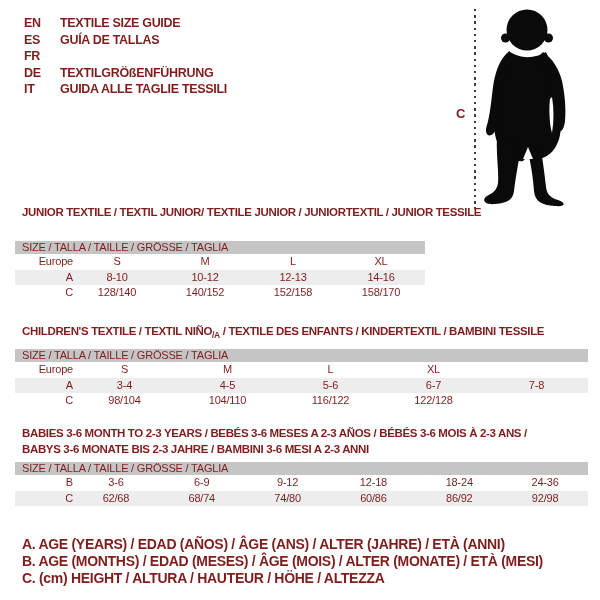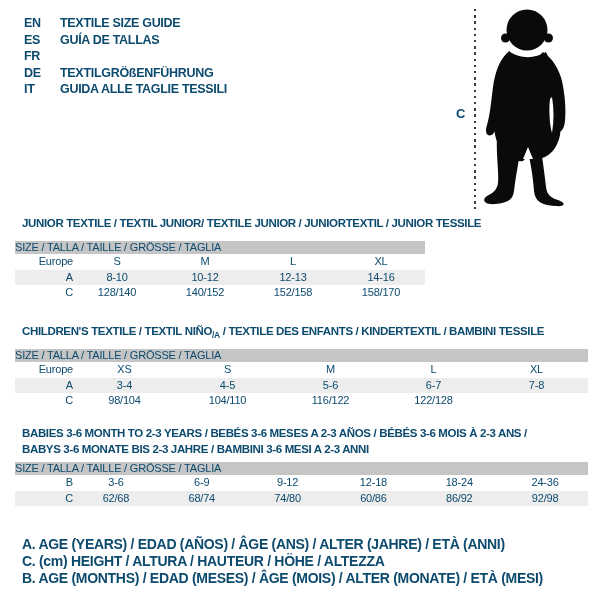--- a/index.html
+++ b/index.html
@@ -1,39 +1,39 @@
 <!DOCTYPE html>
 <html><head>
 <meta charset="utf-8">
 <style>
   html,body{margin:0;padding:0;background:#fff;}
   .page{
     position:relative;width:600px;height:600px;background:#fff;overflow:hidden;
-    font-family:"Liberation Sans","DejaVu Sans",sans-serif;color:#0c4a6e;
+    font-family:"Liberation Sans","DejaVu Sans",sans-serif;color:#7f1d1d;
   }
   
   .lang-block{position:absolute;left:24px;top:15px;}
   .lang-row{display:grid;grid-template-columns:36px auto;height:16.5px;line-height:16.5px;}
   .lang-code,.lang-title{font-weight:bold;font-size:12.5px;letter-spacing:-0.3px;white-space:nowrap;}
   
   .measure-line{
     position:absolute;left:474px;top:9px;width:2px;height:200px;
     background:repeating-linear-gradient(to bottom,#3c3c3c 0 2.5px,transparent 2.5px 6.2px);
   }
   .measure-label{position:absolute;left:456px;top:106px;font-weight:bold;font-size:13px;}
   .baby-svg{position:absolute;left:483px;top:7px;}
   
   .sec-title{
     position:absolute;left:22px;font-weight:bold;font-size:11.5px;letter-spacing:-0.35px;
     white-space:nowrap;line-height:16px;
   }
   .sub{font-size:8.5px;position:relative;top:2.5px;}
   .size-table{position:absolute;left:15px;font-size:11px;letter-spacing:-0.2px;}
   .size-band{
-    height:13px;line-height:13.5px;background:#c5c5c5;
+    height:13px;line-height:13.5px;background:#c5c5c5;padding-left:7px;
     font-size:11px;white-space:nowrap;
   }
   .t-row{display:grid;height:15.5px;line-height:15.5px;align-items:center;}
   .t1 .t-row{grid-template-columns:58px repeat(4,1fr);}
   .t2 .t-row{grid-template-columns:58px repeat(5,1fr);}
   .t3 .t-row{grid-template-columns:58px repeat(6,1fr);}
   .t1{width:410px;}
   .t2,.t3{width:573px;}
   .row-alt{background:#ededed;}
   .row-label{padding-left:7px;text-align:right;}
@@ -94,21 +94,21 @@
                C58,198 52,194 51,184 C50,168 47,154 45,144 Z"></path>
     </g>
     <g fill="#ffffff">
 
       <path d="M40,152 L45,140 L50,152 Z"></path>
 
       <path d="M69,90 C71,102 71,114 69,126 C66,116 66,100 67,92 Z"></path>
     </g>
   </svg>
 
-  <div class="sec-title" style="top:215px;">JUNIOR TEXTILE / TEXTIL JUNIOR/ TEXTILE JUNIOR / JUNIORTEXTIL / JUNIOR TESSILE</div>
+  <div class="sec-title" style="top:204px;">JUNIOR TEXTILE / TEXTIL JUNIOR/ TEXTILE JUNIOR / JUNIORTEXTIL / JUNIOR TESSILE</div>
   <div class="size-table t1" style="top:241px;">
     <div class="size-band">SIZE / TALLA / TAILLE / GRÖSSE / TAGLIA</div>
     <div class="t-row">
       <span class="row-label">Europe</span>
       <span class="cell">S</span>
       <span class="cell">M</span>
       <span class="cell">L</span>
       <span class="cell">XL</span>
     </div>
     <div class="t-row row-alt">
@@ -125,21 +125,20 @@
       <span class="cell">152/158</span>
       <span class="cell">158/170</span>
     </div>
   </div>
 
   <div class="sec-title" style="top:323px;"><span>CHILDREN'S TEXTILE / TEXTIL NIÑO</span><span class="sub">/A</span><span> / TEXTILE DES ENFANTS / KINDERTEXTIL / BAMBINI TESSILE</span></div>
   <div class="size-table t2" style="top:349px;">
     <div class="size-band">SIZE / TALLA / TAILLE / GRÖSSE / TAGLIA</div>
     <div class="t-row">
       <span class="row-label">Europe</span>
-      <span class="cell">XS</span>
       <span class="cell">S</span>
       <span class="cell">M</span>
       <span class="cell">L</span>
       <span class="cell">XL</span>
     </div>
     <div class="t-row row-alt">
       <span class="row-label">A</span>
       <span class="cell">3-4</span>
       <span class="cell">4-5</span>
       <span class="cell">5-6</span>
@@ -176,17 +175,17 @@
       <span class="cell">68/74</span>
       <span class="cell">74/80</span>
       <span class="cell">60/86</span>
       <span class="cell">86/92</span>
       <span class="cell">92/98</span>
     </div>
   </div>
 
   <div class="notes">
     <div class="note-line">A. AGE (YEARS) / EDAD (AÑOS) / ÂGE (ANS) / ALTER (JAHRE) / ETÀ (ANNI)</div>
+    <div class="note-line">B. AGE (MONTHS) / EDAD (MESES) / ÂGE (MOIS) / ALTER (MONATE) / ETÀ (MESI)</div>
     <div class="note-line">C. (cm) HEIGHT / ALTURA / HAUTEUR / HÖHE / ALTEZZA</div>
-    <div class="note-line">B. AGE (MONTHS) / EDAD (MESES) / ÂGE (MOIS) / ALTER (MONATE) / ETÀ (MESI)</div>
   </div>
 
 </div>
 
 </body></html>

